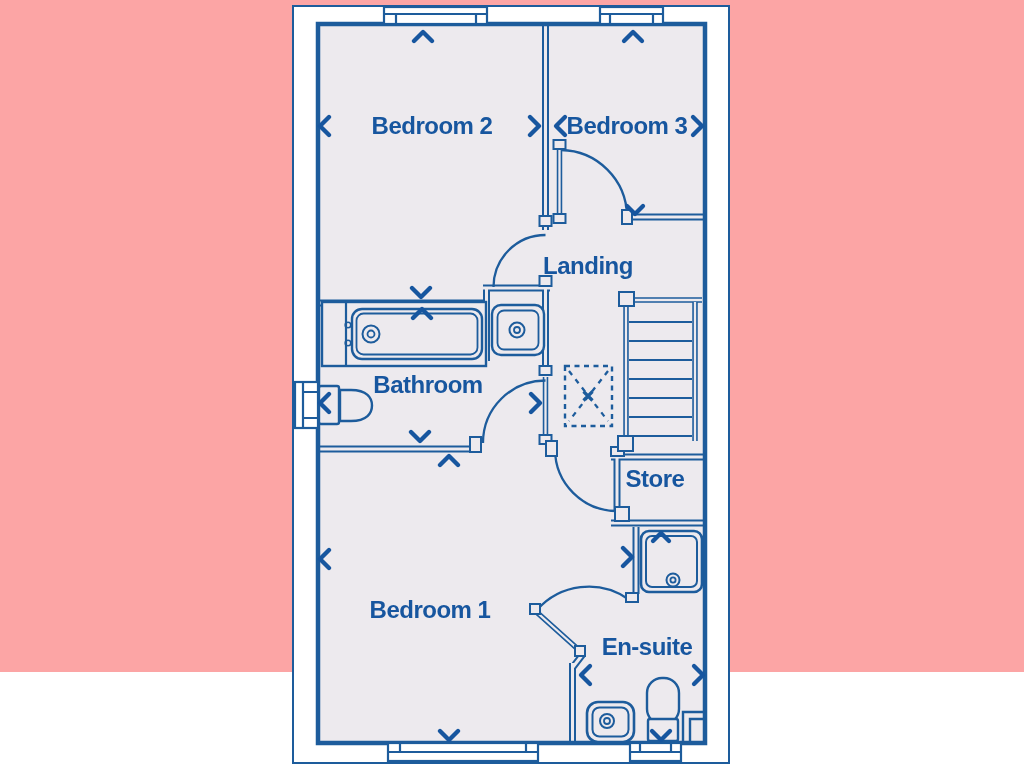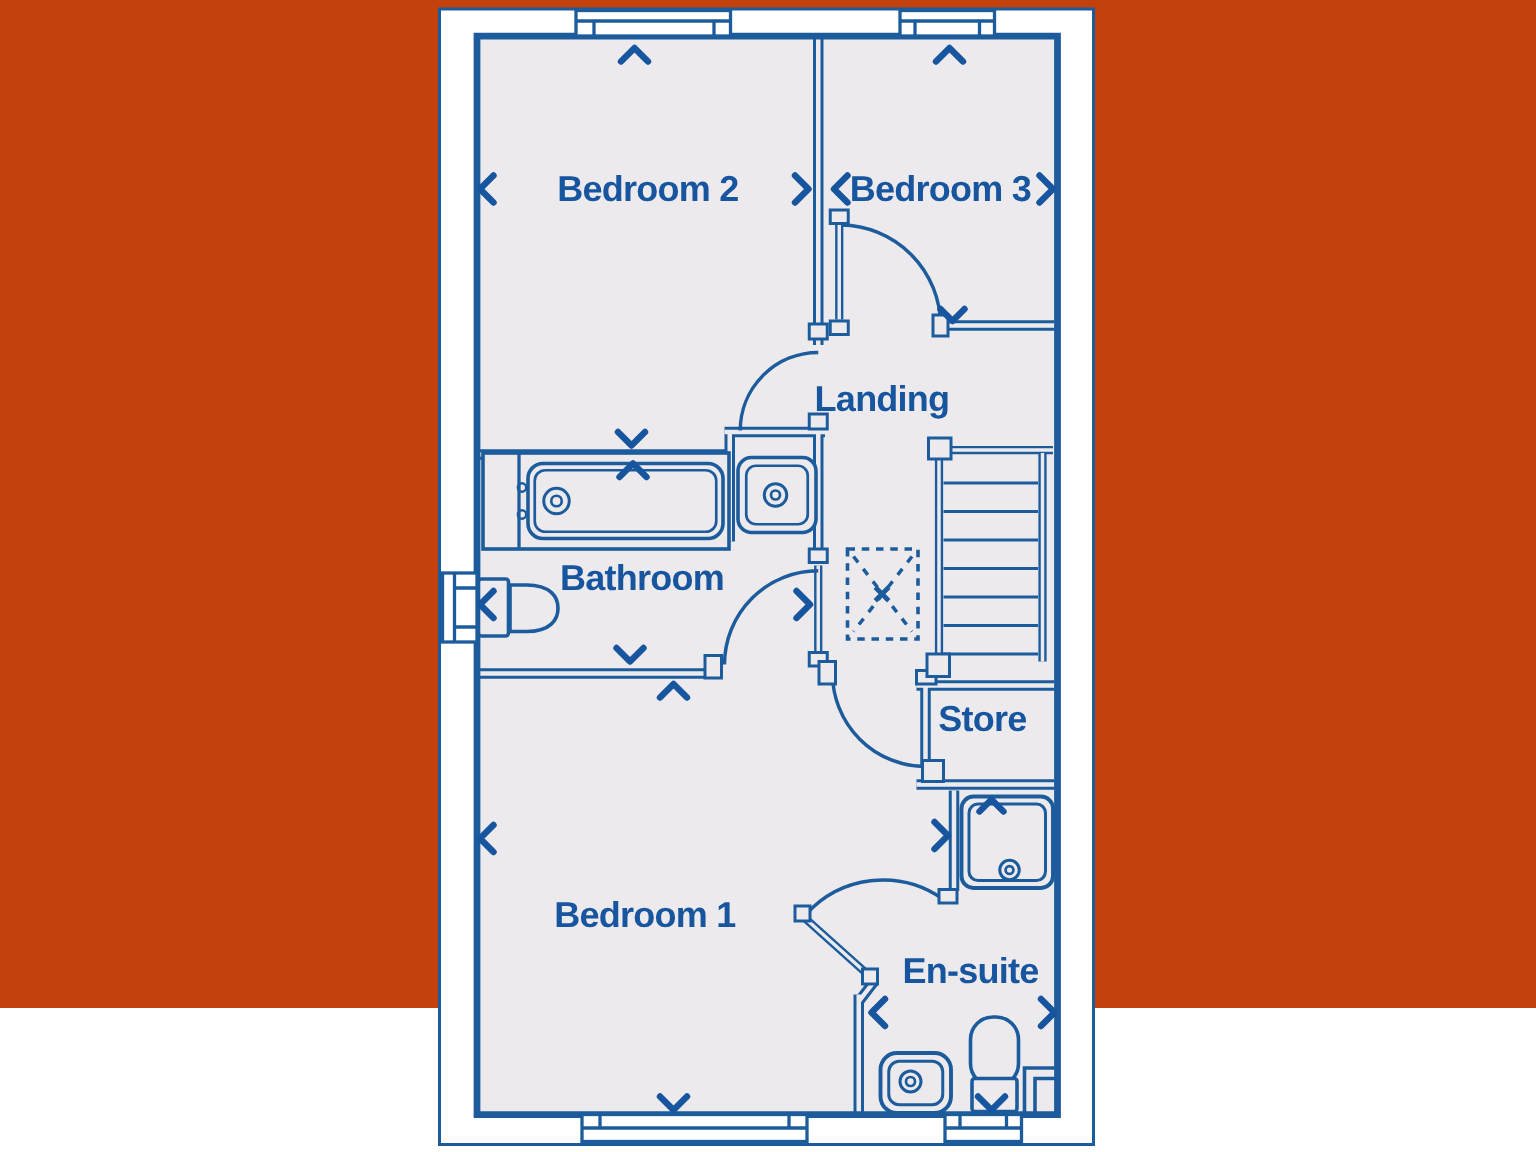--- a/index.html
+++ b/index.html
@@ -1,16 +1,16 @@
 <!DOCTYPE html>
 <html><head>
 <meta charset="utf-8">
 <style>
   html,body{margin:0;padding:0;background:#ffffff;width:1024px;height:768px;overflow:hidden;}
-  #stage{position:relative;width:1024px;height:672px;background:#c2410c;text-align:right;}
+  #stage{position:relative;width:1024px;height:672px;background:#fca5a5;text-align:right;}
   svg{position:absolute;left:0;top:0;}
   text.room-label{
     font-family:"Liberation Sans", sans-serif;
     font-weight:bold;
     font-size:24px;
     letter-spacing:-0.5px;
     fill:#17569f;
     text-anchor:middle;
   }
 </style>

